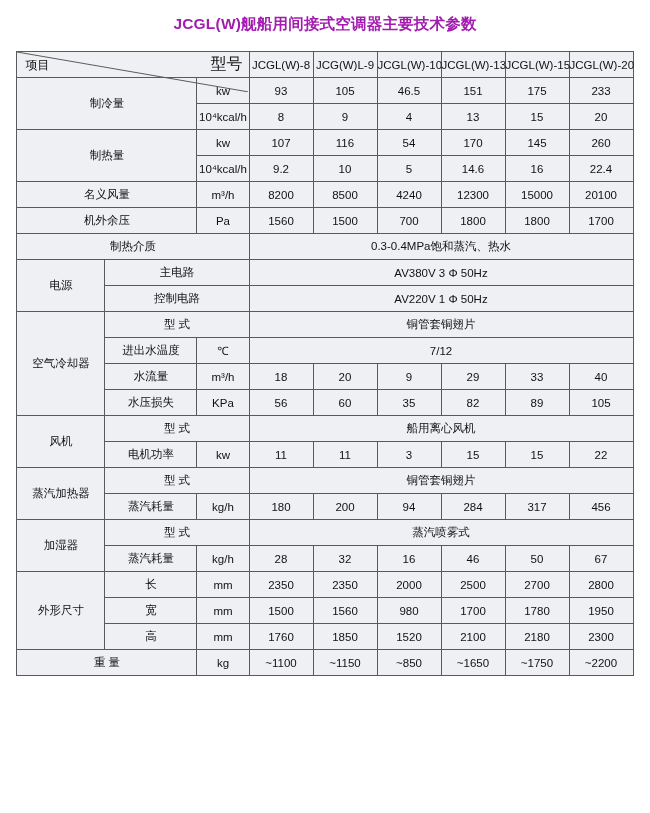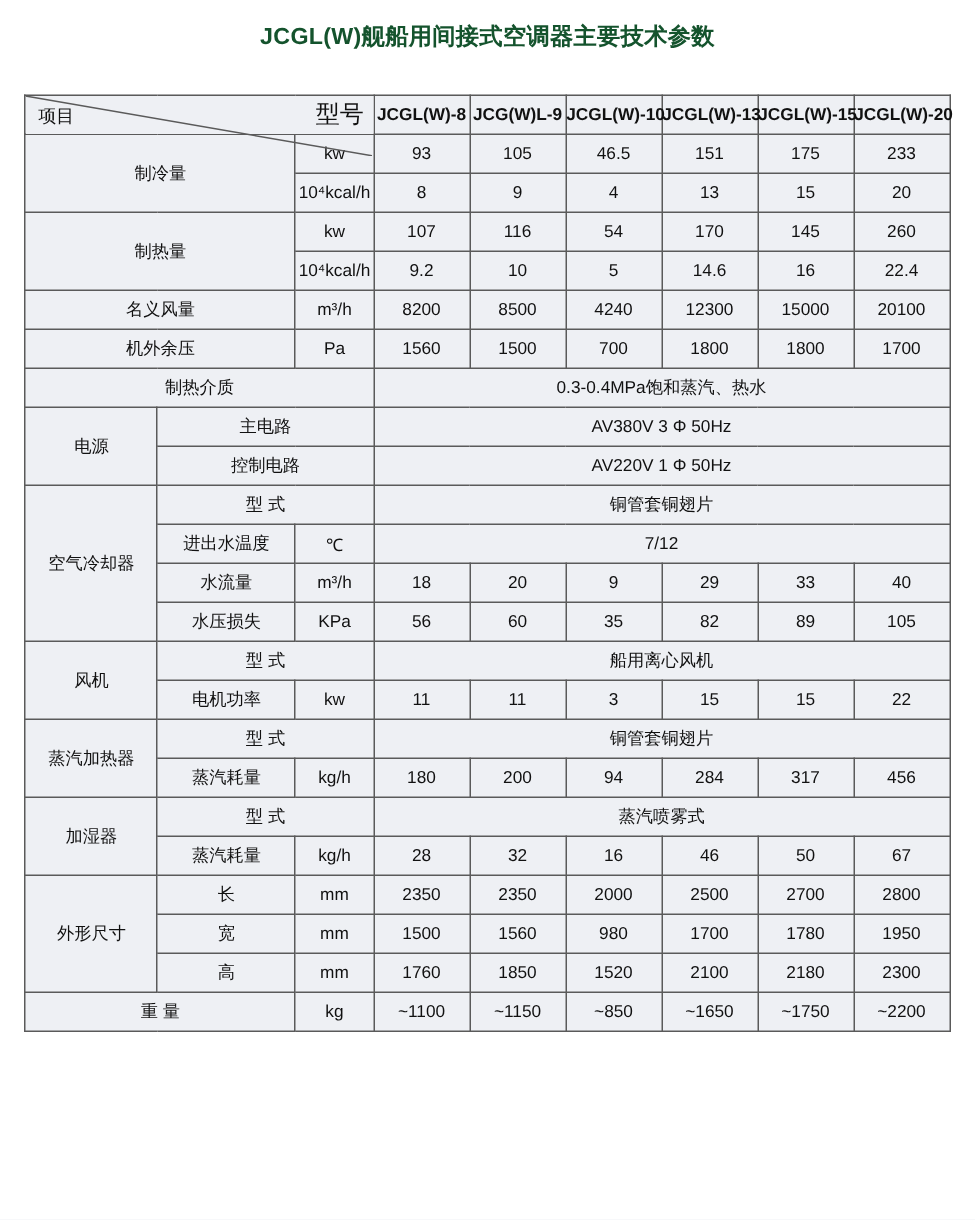--- a/index.html
+++ b/index.html
@@ -17,28 +17,28 @@
   .page {
     position: relative;
     width: 650px;
     height: 813px;
     box-sizing: border-box;
   }
   .title {
     text-align: center;
     font-size: 15.5px;
     font-weight: bold;
-    color: #14532d;
+    color: #a21caf;
     padding: 14px 0 12px 0;
     letter-spacing: 0.2px;
   }
   table.spec {
     border-collapse: collapse;
     width: 610px;
-    margin: 16px auto;
+    margin: 4px auto;
     table-layout: fixed;
     background: #eef0f4;
   }
   table.spec td {
     border: 1px solid #5a5a5a;
     font-size: 11.5px;
     text-align: center;
     vertical-align: middle;
     padding: 0;
     height: 25px;
@@ -75,21 +75,20 @@
     font-size: 12px;
   }
   .header-cell .model-txt {
     position: absolute;
     right: 6px;
     top: 2px;
     font-size: 16px;
   }
   .model-head {
     font-size: 11.5px;
-    font-weight: bold;
   }
   .notes {
     width: 618px;
     margin: 10px auto 0 auto;
     font-size: 11.5px;
     line-height: 1.75;
     color: #111;
   }
   .notes div {
     white-space: nowrap;

